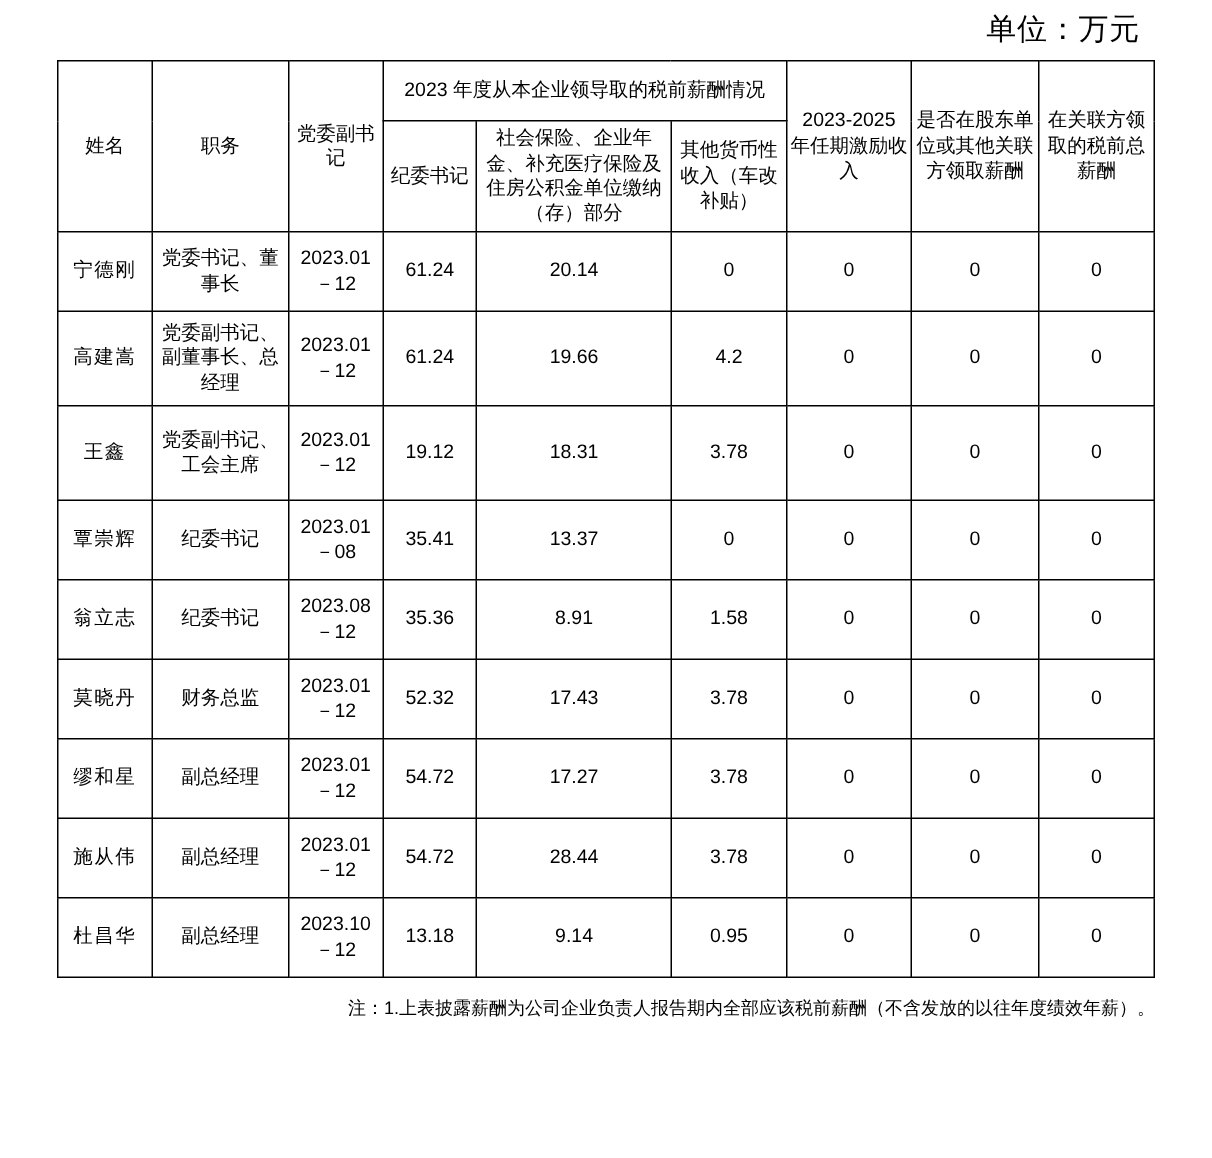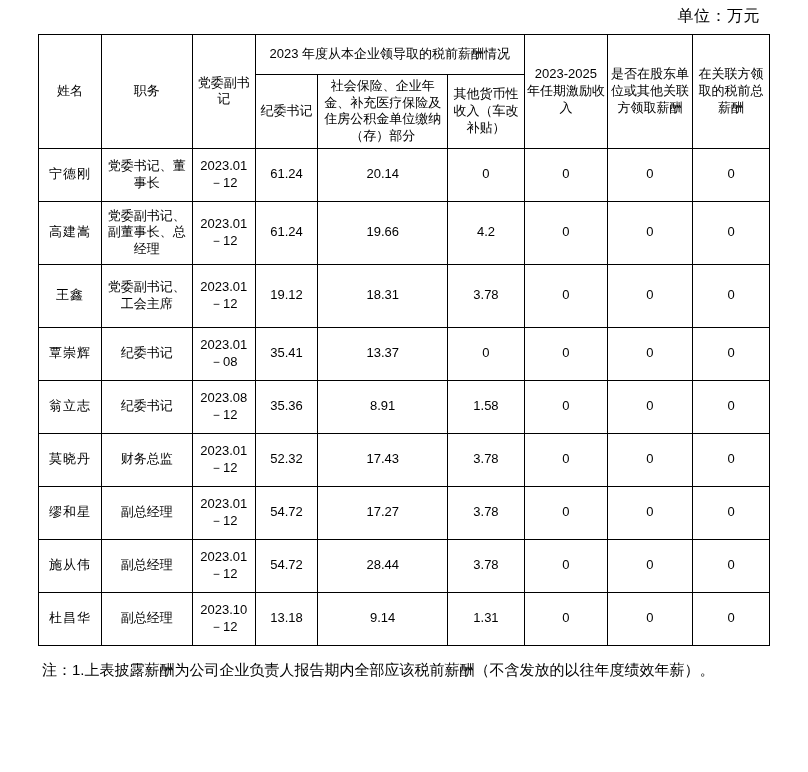--- a/index.html
+++ b/index.html
@@ -16,21 +16,21 @@
   }
   .page {
     position: relative;
     width: 808px;
     height: 772px;
     box-sizing: border-box;
     padding: 0 38px;
   }
   .unit-line {
     text-align: right;
-    font-size: 16px;
+    font-size: 20px;
     padding: 6px 10px 7px 0;
     letter-spacing: 0.5px;
   }
   table.salary {
     width: 732px;
     border-collapse: collapse;
     table-layout: fixed;
   }
   table.salary td, table.salary th {
     border: 1px solid #000000;
@@ -65,23 +65,24 @@
   td.post { font-size: 12.5px; line-height: 1.35; padding: 3px 6px; }
 
   .row-h1 { height: 40px; }
   .row-h2 { height: 36px; }
 
   tr.data-row td { height: 46px; }
   tr.data-row.tall td { height: 56px; }
 
   .notes {
     margin-top: 9px;
-    font-size: 15px;
+    font-size: 12px;
     line-height: 1.95;
     padding-left: 4px;
+    text-align: right;
   }
   .notes .n1 { text-indent: 0; }
   .notes .n2 { text-indent: 26px; }
 </style>
 </head>
 <body>
 
 <div class="page">
 
   <div class="unit-line">单位：万元</div>
@@ -202,21 +203,21 @@
         <td class="num">0</td>
         <td class="num">0</td>
         <td class="num">0</td>
       </tr>
       <tr class="data-row">
         <td class="name-cell">杜昌华</td>
         <td class="post">副总经理</td>
         <td class="term">2023.10－12</td>
         <td class="num">13.18</td>
         <td class="num">9.14</td>
-        <td class="num">1.31</td>
+        <td class="num">0.95</td>
         <td class="num">0</td>
         <td class="num">0</td>
         <td class="num">0</td>
       </tr>
     </tbody>
   </table>
 
   <div class="notes">
     <div class="n1">注：1.上表披露薪酬为公司企业负责人报告期内全部应该税前薪酬（不含发放的以往年度绩效年薪）。</div>
   </div>

